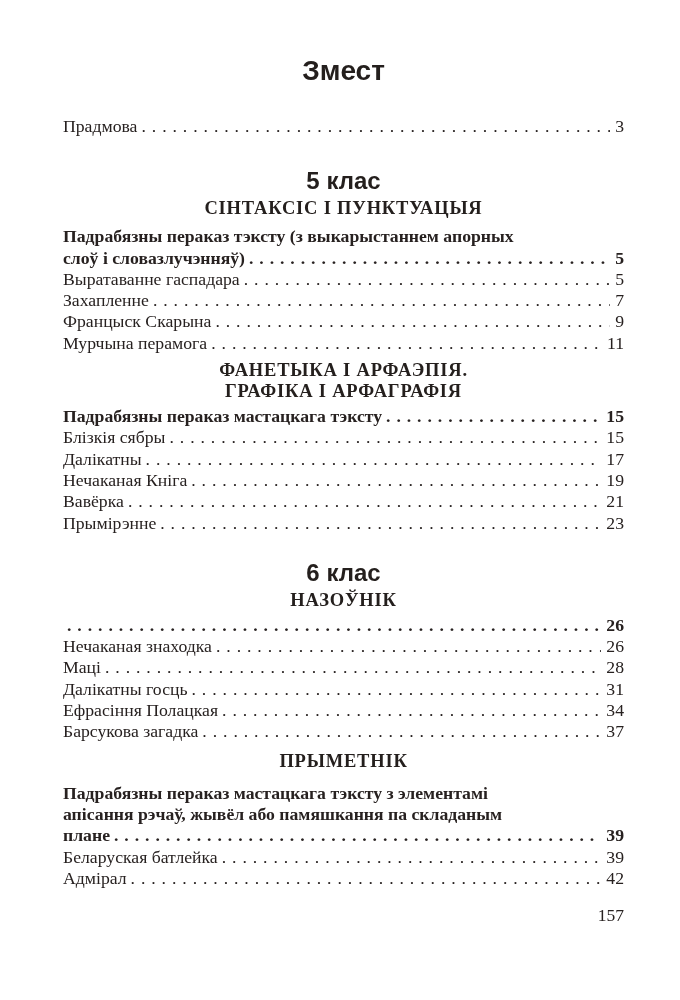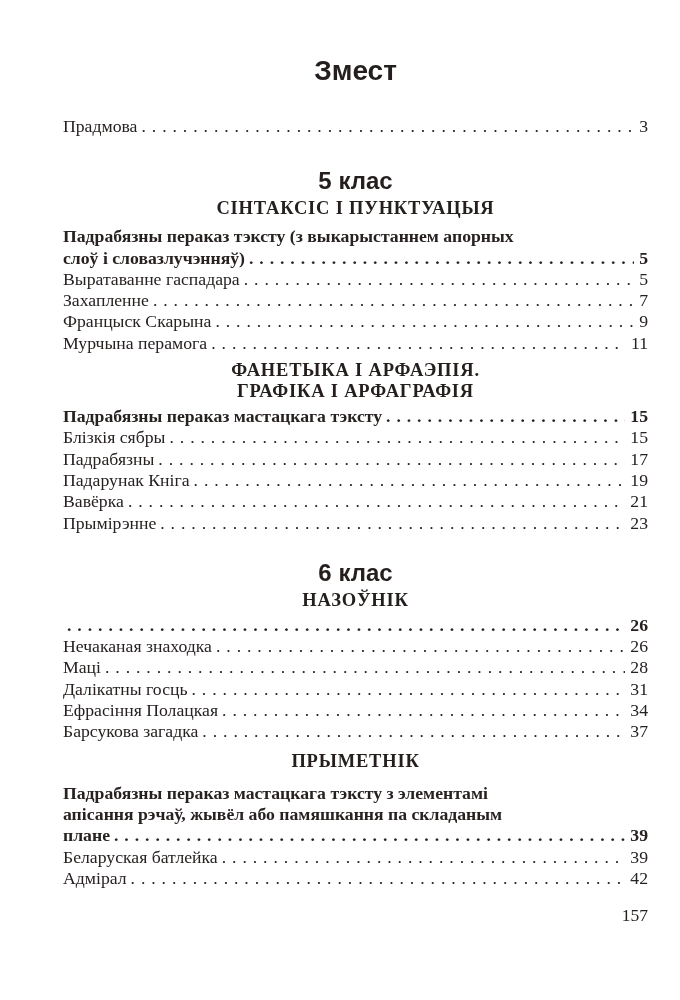--- a/index.html
+++ b/index.html
@@ -6,21 +6,21 @@
   html, body { background: #ffffff; }
   body {
     width: 680px; height: 1000px;
     position: relative;
     overflow: hidden;
     font-family: "Liberation Serif", serif;
     color: #272120;
   }
   .page {
     position: absolute; inset: 0;
-    padding: 56px 32px 0 63px;
+    padding: 56px 56px 0 63px;
     background: #ffffff;
   }
   .doc-title {
     font-family: "Liberation Sans", sans-serif;
     font-weight: 700;
     font-size: 28px;
     line-height: 30px;
     text-align: center;
     color: #241f1d;
   }
@@ -134,26 +134,26 @@
     <span class="txt">Падрабязны пераказ мастацкага тэксту</span>
     <span class="leader"></span>
     <span class="pg">15</span>
   </div>
   <div class="entry">
     <span class="txt">Блізкія сябры</span>
     <span class="leader"></span>
     <span class="pg">15</span>
   </div>
   <div class="entry">
-    <span class="txt">Падрабязны</span>
+    <span class="txt">Далікатны</span>
     <span class="leader"></span>
     <span class="pg">17</span>
   </div>
   <div class="entry">
-    <span class="txt">Падарунак Кніга</span>
+    <span class="txt">Нечаканая Кніга</span>
     <span class="leader"></span>
     <span class="pg">19</span>
   </div>
   <div class="entry">
     <span class="txt">Вавёрка</span>
     <span class="leader"></span>
     <span class="pg">21</span>
   </div>
   <div class="entry">
     <span class="txt">Прымірэнне</span>

